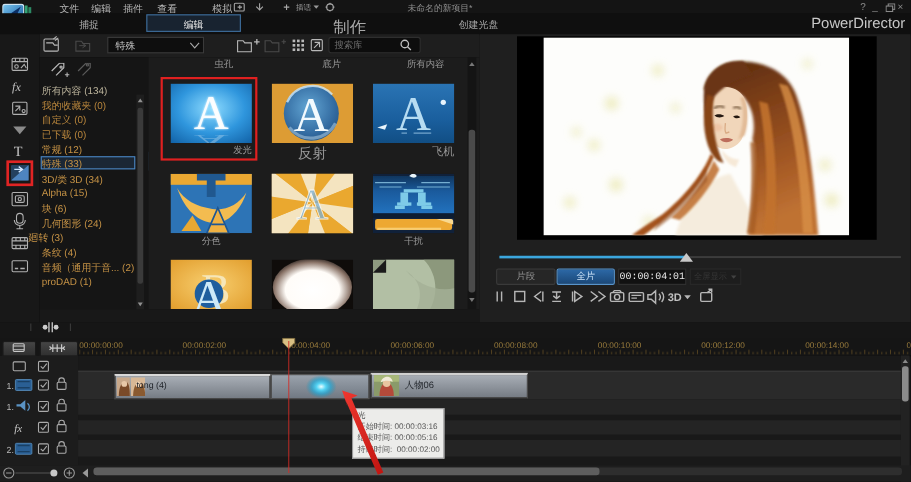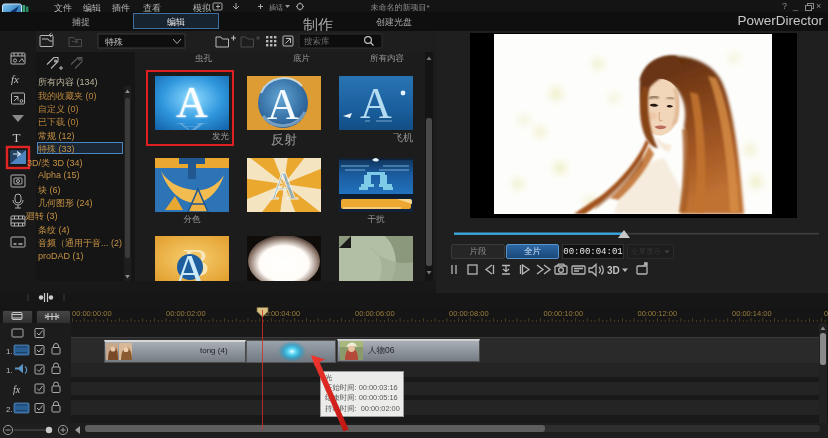--- a/index.html
+++ b/index.html
@@ -47,21 +47,21 @@
     <rect x="2.5" y="0.5" width="6" height="5" fill="none" stroke="#8a8a8a"></rect>
     <rect x="0.5" y="2.5" width="6" height="5" fill="#141414" stroke="#8a8a8a"></rect>
   </svg>
 <div class="abs" style="left:816px;top:1px;font-size:9px;color:#8a8a8a;">×</div>
 
 <div class="abs" style="left:0;top:12px;width:828px;height:19px;background:#0f0f0f;border-bottom:1px solid #000;"></div>
 <div class="abs" style="left:60px;top:16px;width:42px;text-align:center;font-size:9px;color:#a8a8a8;">捕捉</div>
 <div class="abs" style="left:133px;top:13px;width:84px;height:14px;border:1px solid #3f6f9f;background:#182330;"></div>
 <div class="abs" style="left:133px;top:16px;width:86px;text-align:center;font-size:9px;color:#e8e8e8;">编辑</div>
 <div class="abs" style="left:297px;top:16px;width:42px;text-align:center;font-size:15px;color:#a8a8a8;">制作</div>
-<div class="abs" style="left:376px;top:16px;width:72px;text-align:left;font-size:9px;color:#a8a8a8;">创建光盘</div>
+<div class="abs" style="left:399px;top:16px;width:72px;text-align:center;font-size:9px;color:#a8a8a8;">创建光盘</div>
 <div class="abs" style="left:700px;top:12.5px;width:123px;text-align:right;font-size:13.5px;color:#c8c8c8;">PowerDirector</div>
 
 <div class="abs" style="left:0;top:31px;width:36px;height:262px;background:#181818;border-right:1px solid #0a0a0a;"></div>
 <svg class="abs" style="left:0;top:31px;" width="36" height="262" viewBox="0 0 36 262">
 
   <g stroke="#b0b0b0" fill="none" stroke-width="1">
     <rect x="11" y="22" width="14" height="11" rx="1"></rect>
     <path d="M11 25 h14 M14 22 v3 M18 22 v3 M22 22 v3"></path>
     <circle cx="15" cy="29.5" r="1.6"></circle>
       <path d="M19 31 l3-3.5 2 3.5"></path>
@@ -161,21 +161,21 @@
     <circle cx="35.5" cy="2" r="1"></circle>
   </g>
 </svg>
 <div class="abs" style="left:38px;top:76px;font-size:9px;color:#bcb49c;">所有内容  (134)</div>
 <div class="abs" style="left:38px;top:90px;font-size:9px;color:#b9863c;">我的收藏夹  (0)</div>
 <div class="abs" style="left:38px;top:103px;font-size:9px;color:#b9863c;">自定义  (0)</div>
 <div class="abs" style="left:38px;top:116px;font-size:9px;color:#b9863c;">已下载  (0)</div>
 <div class="abs" style="left:38px;top:130px;font-size:9px;color:#c59245;">常规  (12)</div>
 <div class="abs" style="left:37px;top:142px;width:84px;height:10px;border:1px solid #4a86c2;background:#1b2735;"></div>
 <div class="abs" style="left:38px;top:143px;font-size:9px;color:#c59245;">特殊  (33)</div>
-<div class="abs" style="left:27px;top:157px;font-size:9px;color:#c59245;text-align:right;">3D/类 3D  (34)</div>
+<div class="abs" style="left:38px;top:157px;font-size:9px;color:#c59245;text-align:right;">3D/类 3D  (34)</div>
 <div class="abs" style="left:38px;top:170px;font-size:9px;color:#c59245;">Alpha  (15)</div>
 <div class="abs" style="left:38px;top:184px;font-size:9px;color:#c59245;">块  (6)</div>
 <div class="abs" style="left:38px;top:197px;font-size:9px;color:#c59245;">几何图形  (24)</div>
 <div class="abs" style="left:26px;top:210px;font-size:9px;color:#c59245;">廻转  (3)</div>
 <div class="abs" style="left:38px;top:224px;font-size:9px;color:#c59245;">条纹  (4)</div>
 <div class="abs" style="left:38px;top:237px;font-size:9px;color:#c59245;">音频（通用于音...  (2)</div>
 <div class="abs" style="left:38px;top:251px;font-size:9px;color:#c59245;">proDAD  (1)</div>
 
 <div class="abs" style="left:124px;top:86px;width:7px;height:196px;background:#1e1e1e;"></div>
 <svg class="abs" style="left:124px;top:86px;" width="7" height="196" viewBox="0 0 7 196">
@@ -552,21 +552,21 @@
 
 <div class="abs" style="left:104px;top:340px;width:142px;height:23px;background:linear-gradient(#a8aeb6,#767c84);border:1px solid #4a4a4a;border-top:2px solid #d8d8d8;box-sizing:border-box;"></div>
 <svg class="abs" style="left:106px;top:343px;" width="26" height="17" viewBox="0 0 26 17">
   <rect width="12" height="17" fill="#c8a88a"></rect>
     <path d="M2 17 C2 8 5 4 8 4 C11 4 12 9 12 17 Z" fill="#7a4a28"></path>
     <circle cx="7" cy="6" r="2.6" fill="#e8c8a8"></circle>
   <rect x="13" width="13" height="17" fill="#d8b896"></rect>
     <path d="M15 17 C15 9 18 4 21 4 C24 5 26 10 26 17 Z" fill="#8a5a30"></path>
     <circle cx="20" cy="6.5" r="2.6" fill="#eed0b0"></circle>
 </svg>
-<div class="abs" style="left:152px;top:346px;font-size:8px;color:#20242a;padding-left:48px;">tong  (4)</div>
+<div class="abs" style="left:124px;top:346px;font-size:8px;color:#20242a;">tong  (4)</div>
 
 <div class="abs" style="left:246px;top:340px;width:90px;height:23px;background:linear-gradient(#9aa2ac,#717983);border:1px solid #555;box-sizing:border-box;"></div>
 <svg class="abs" style="left:278px;top:341px;" width="28" height="21" viewBox="0 0 28 21">
   <defs>
       <radialGradient id="glow" cx="0.5" cy="0.5" r="0.5">
     <stop offset="0" stop-color="#e8fdff"></stop>
         <stop offset="0.3" stop-color="#55d4f4"></stop>
         <stop offset="0.62" stop-color="#28a8d4" stop-opacity="0.75"></stop>
         <stop offset="1" stop-color="#1890b8" stop-opacity="0"></stop>
   </radialGradient>

